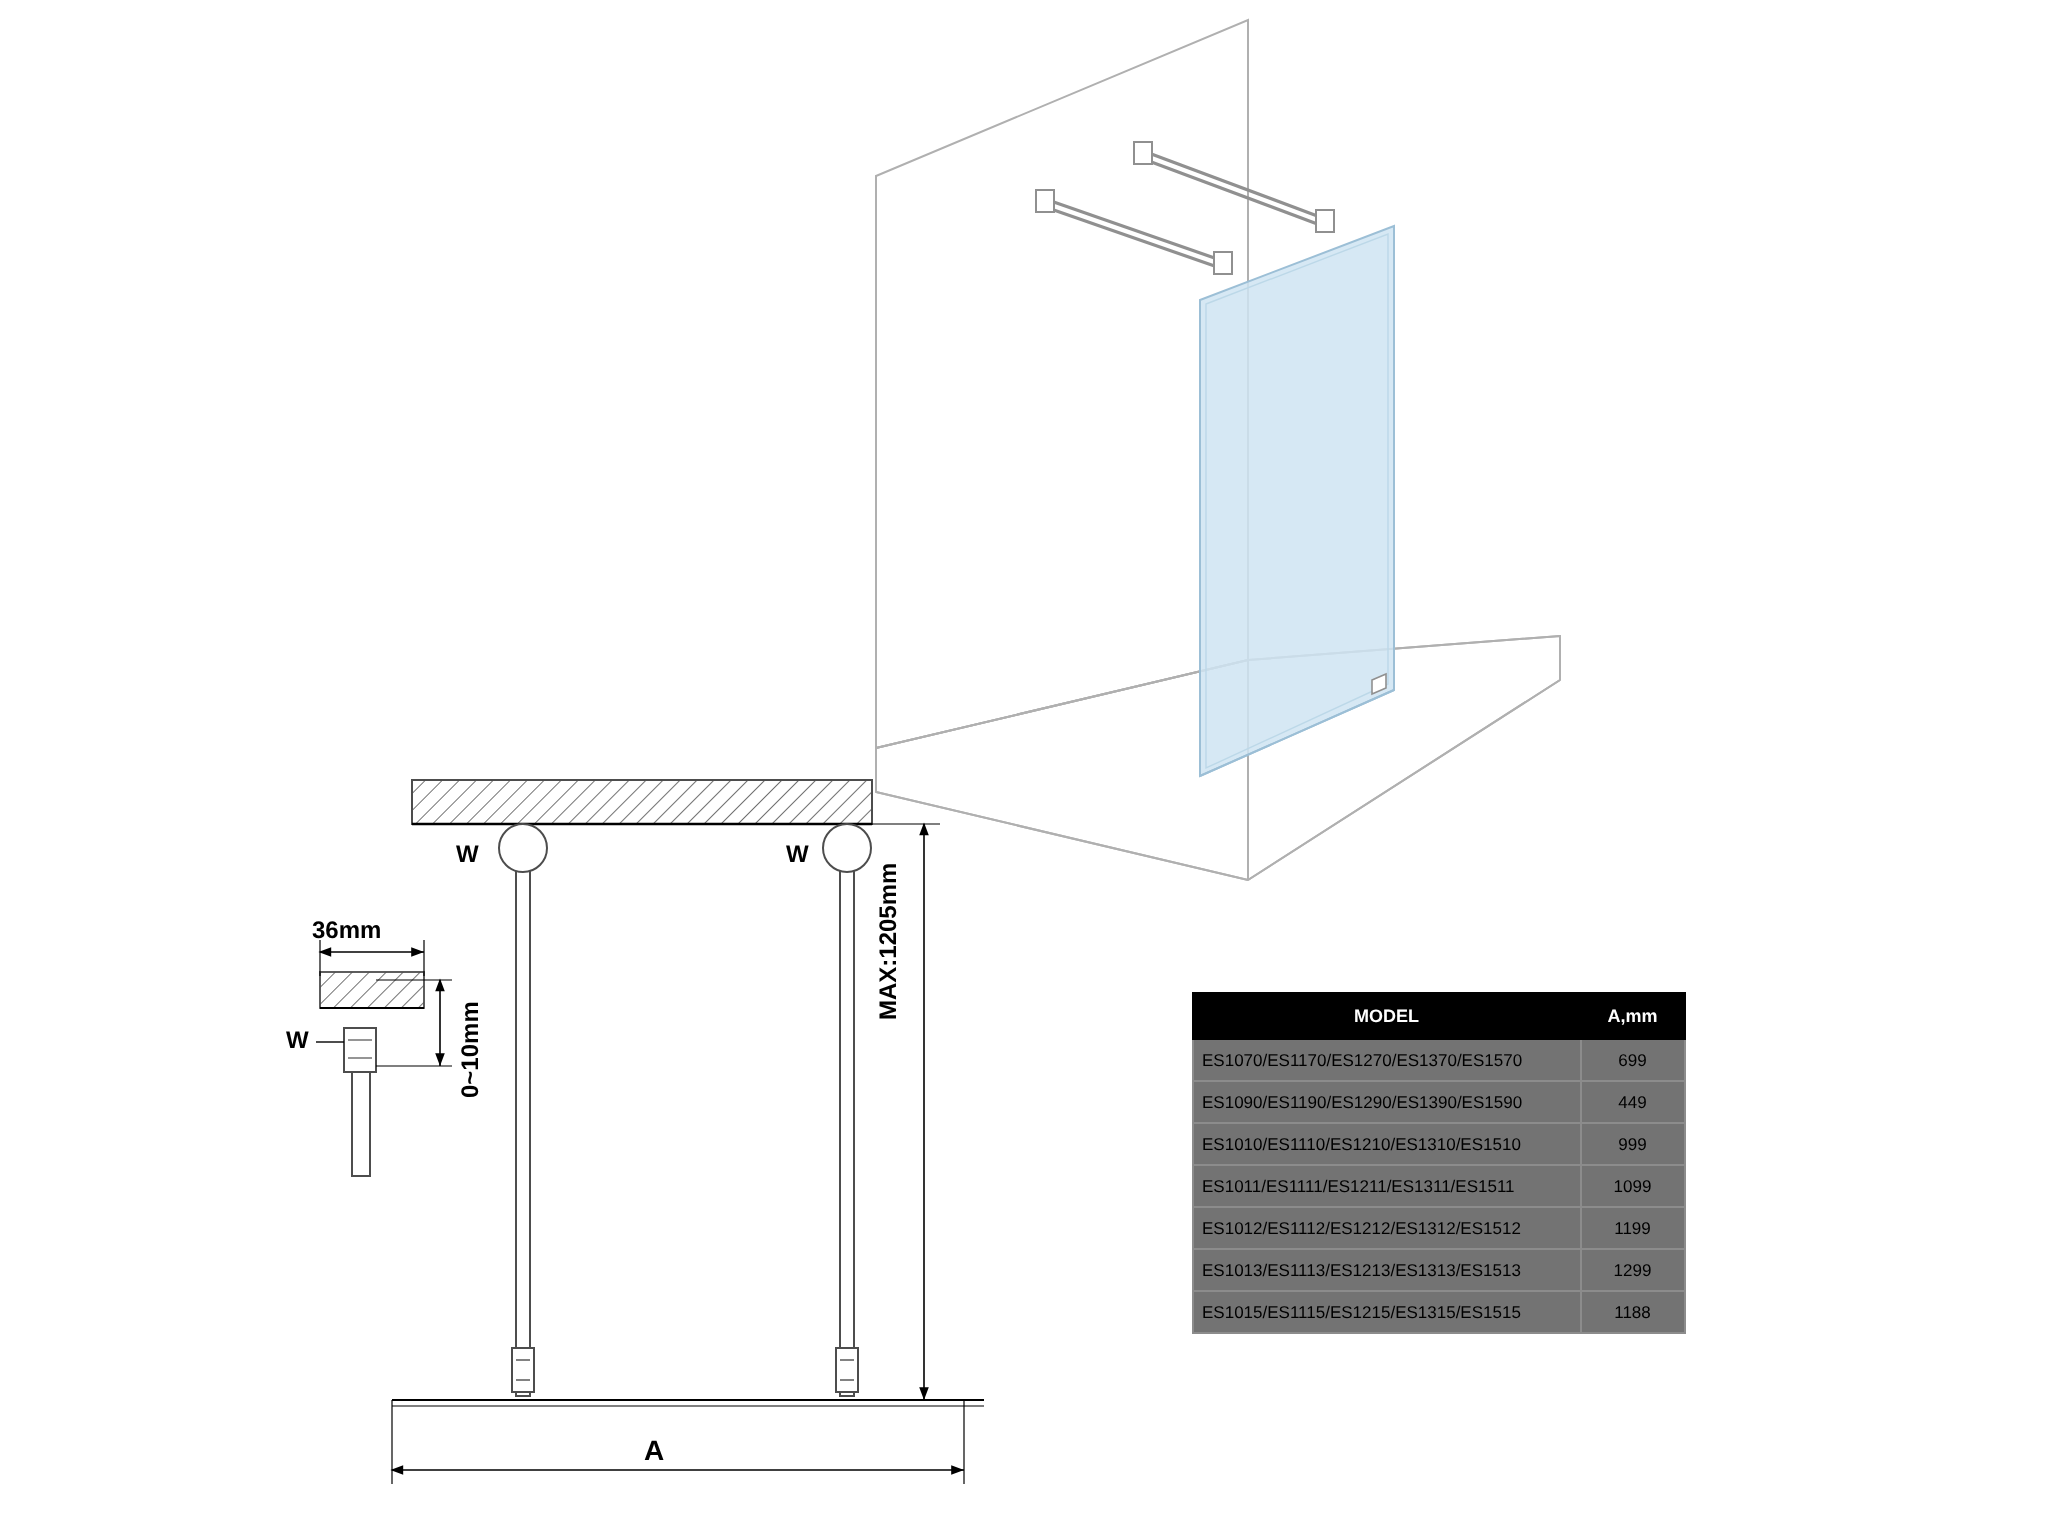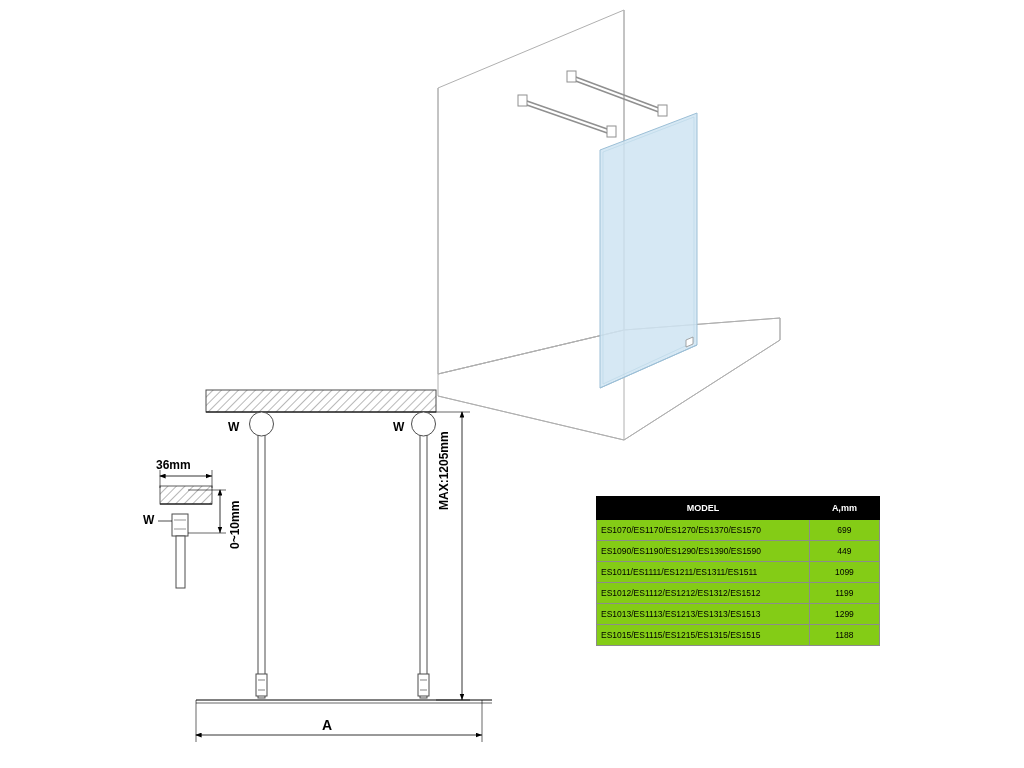--- a/index.html
+++ b/index.html
@@ -25,40 +25,40 @@
     position: absolute;
     left: 0; top: 0;
     width: 1024px;
     height: 768px;
   }
   
   .spec-table {
     position: absolute;
     left: 596px;
     top: 496px;
-    width: 284px;
+    width: 247px;
     border-collapse: collapse;
     font-size: 8.5px;
     font-family: "Liberation Sans", sans-serif;
   }
   .spec-table th {
     background: #000000;
     color: #ffffff;
     font-weight: bold;
     font-size: 9px;
     padding: 6px 2px;
     border: 1px solid #000000;
     text-align: center;
   }
   .spec-table td {
     border: 1px solid #8c8c8c;
     padding: 5px 4px;
     text-align: left;
     color: #000000;
-    background: #84cc16;
+    background: #737373;
     white-space: nowrap;
   }
   .spec-table td.val {
     text-align: center;
     width: 66px;
     margin-left: 48px;
   }
   .spec-table col.c1 { width: 218px; }
   .spec-table col.c2 { width: 66px; }
 
@@ -224,20 +224,24 @@
     <tbody>
       <tr>
         <td>ES1070/ES1170/ES1270/ES1370/ES1570</td>
         <td class="val">699</td>
       </tr>
       <tr>
         <td>ES1090/ES1190/ES1290/ES1390/ES1590</td>
         <td class="val">449</td>
       </tr>
       <tr>
+        <td>ES1010/ES1110/ES1210/ES1310/ES1510</td>
+        <td class="val">999</td>
+      </tr>
+      <tr>
         <td>ES1011/ES1111/ES1211/ES1311/ES1511</td>
         <td class="val">1099</td>
       </tr>
       <tr>
         <td>ES1012/ES1112/ES1212/ES1312/ES1512</td>
         <td class="val">1199</td>
       </tr>
       <tr>
         <td>ES1013/ES1113/ES1213/ES1313/ES1513</td>
         <td class="val">1299</td>

